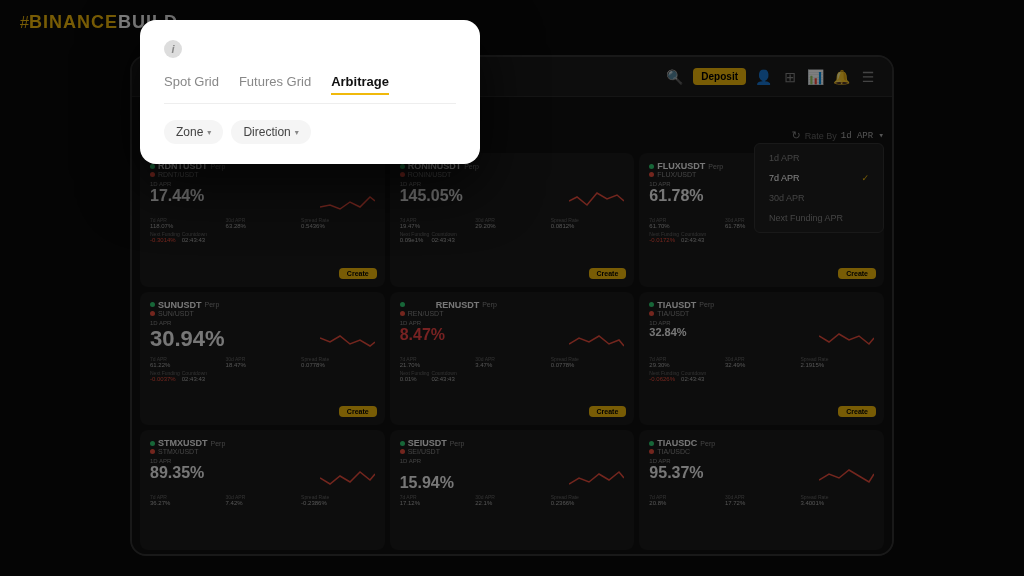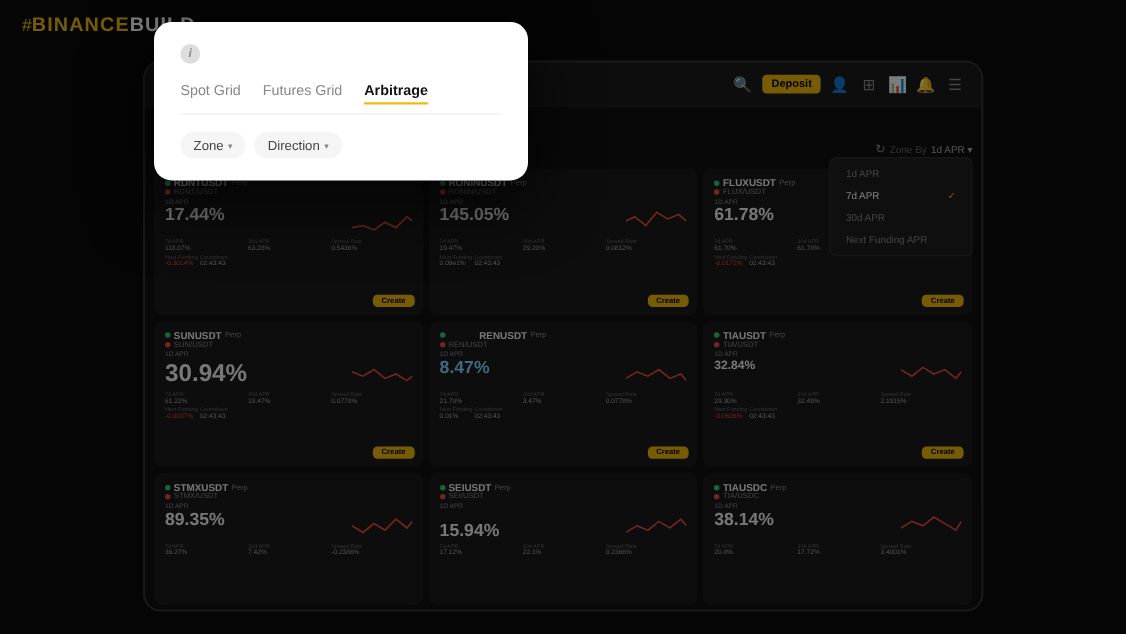--- a/index.html
+++ b/index.html
@@ -269,22 +269,22 @@
       <span class="bot-tab active" style="font-size:10px;color:#fff;font-weight:700;border-bottom:2px solid #f0b90b;padding-bottom:2px;">Arbitrage</span>
     </div>
 
     <div style="position:absolute;top:32px;left:8px;display:flex;gap:6px;">
       <button class="small-filter-btn">Zone <span>▾</span></button>
       <button class="small-filter-btn">Direction <span>▾</span></button>
     </div>
 
     <div style="position:absolute;top:32px;right:8px;display:flex;align-items:center;gap:4px;">
       <span style="color:#888;font-size:11px;cursor:pointer;">↻</span>
-      <span style="font-size:9px;color:#666;">Zone By</span>
-      <span style="font-size:9px;color:#aaa;cursor:pointer;">1d APR ▾</span>
+      <span style="font-size:9px;color:#666;">Rate By</span>
+      <span style="font-size:9px;color:#aaa;cursor:pointer;font-family:Liberation Mono, monospace;">1d APR ▾</span>
     </div>
 
     <div style="position:absolute;top:46px;right:8px;background:#1e1e1e;border-radius:6px;padding:4px 0;z-index:5;min-width:130px;border:1px solid #333;">
       <div class="sort-option" style="padding:5px 14px;font-size:9px;color:#888;cursor:pointer;">1d APR</div>
       <div class="sort-option selected" style="padding:5px 14px;font-size:9px;color:#fff;cursor:pointer;display:flex;justify-content:space-between;">
         <span>7d APR</span>
         <span style="color:#f0b90b;">✓</span>
       </div>
       <div class="sort-option" style="padding:5px 14px;font-size:9px;color:#888;cursor:pointer;">30d APR</div>
       <div class="sort-option" style="padding:5px 14px;font-size:9px;color:#888;cursor:pointer;">Next Funding APR</div>
@@ -481,21 +481,21 @@
           <span style="width:5px;height:5px;border-radius:50%;background:#2ecc71;display:inline-block;"></span>
           <span style="font-size:9px;font-weight:700;color:#eee;padding-left:28px;">RENUSDT</span>
           <span style="font-size:7px;color:#888;">Perp</span>
         </div>
         <div style="display:flex;align-items:center;gap:3px;">
           <span style="width:5px;height:5px;border-radius:50%;background:#e74c3c;display:inline-block;"></span>
           <span style="font-size:7px;color:#888;">REN/USDT</span>
         </div>
         <div style="font-size:6px;color:#888;margin-top:3px;">1D APR</div>
         <div style="display:flex;justify-content:space-between;align-items:flex-start;">
-          <span style="font-size:16px;font-weight:900;color:#7dd3fc;">8.47%</span>
+          <span style="font-size:16px;font-weight:900;color:#ef4444;">8.47%</span>
           <svg width="55" height="28" viewBox="0 0 55 28">
             <polyline points="0,18 10,12 20,16 30,10 40,18 50,14 55,20" fill="none" stroke="#e74c3c" stroke-width="1.5"></polyline>
           </svg>
         </div>
         <div style="display:grid;grid-template-columns:1fr 1fr 1fr;gap:2px;margin-top:2px;">
           <div>
               <div style="font-size:5px;color:#666;">7d APR</div>
               <div style="font-size:6px;color:#aaa;">21.70%</div>
             </div>
           <div>
@@ -639,21 +639,21 @@
           <span style="width:5px;height:5px;border-radius:50%;background:#2ecc71;display:inline-block;"></span>
           <span style="font-size:9px;font-weight:700;color:#eee;">TIAUSDC</span>
           <span style="font-size:7px;color:#888;">Perp</span>
         </div>
         <div style="display:flex;align-items:center;gap:3px;">
           <span style="width:5px;height:5px;border-radius:50%;background:#e74c3c;display:inline-block;"></span>
           <span style="font-size:7px;color:#888;">TIA/USDC</span>
         </div>
         <div style="font-size:6px;color:#888;margin-top:3px;">1D APR</div>
         <div style="display:flex;justify-content:space-between;align-items:flex-start;">
-          <span style="font-size:16px;font-weight:900;color:#eee;">38.14%</span>
+          <span style="font-size:16px;font-weight:900;color:#eee;">95.37%</span>
           <svg width="55" height="28" viewBox="0 0 55 28">
             <polyline points="0,16 10,10 20,14 30,6 40,12 50,18 55,10" fill="none" stroke="#e74c3c" stroke-width="1.5"></polyline>
           </svg>
         </div>
         <div style="display:grid;grid-template-columns:1fr 1fr 1fr;gap:2px;margin-top:2px;">
           <div>
               <div style="font-size:5px;color:#666;">7d APR</div>
               <div style="font-size:6px;color:#aaa;">20.8%</div>
             </div>
           <div>

